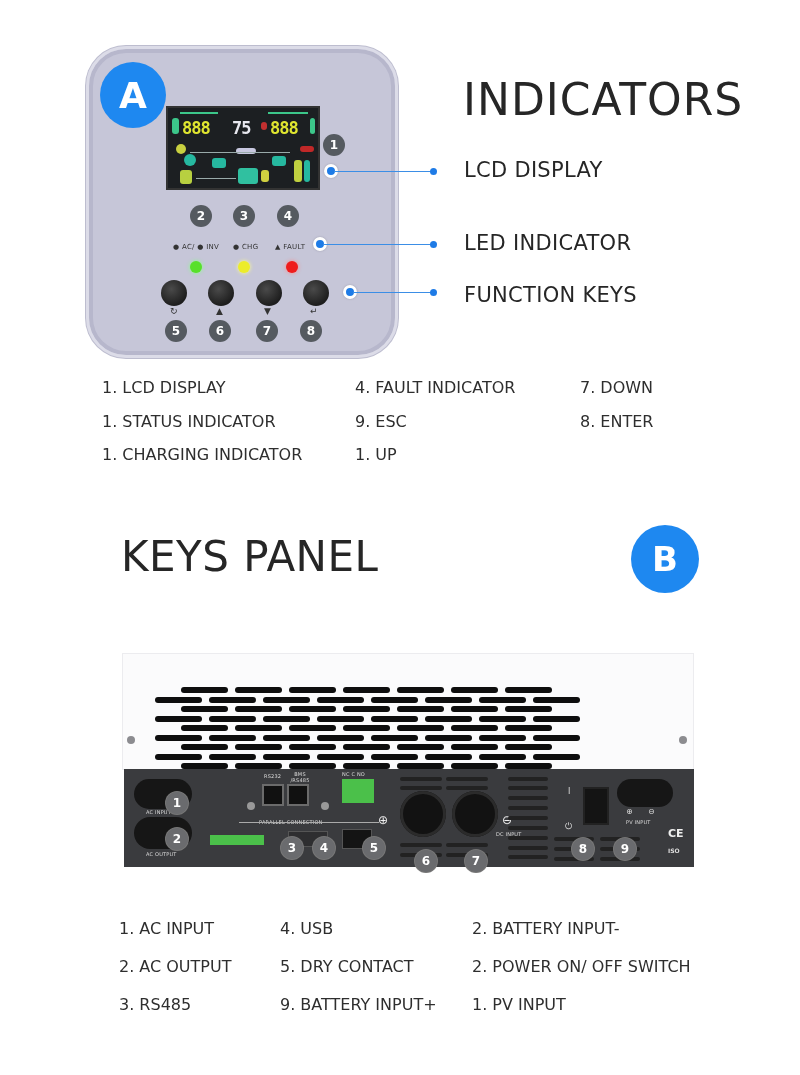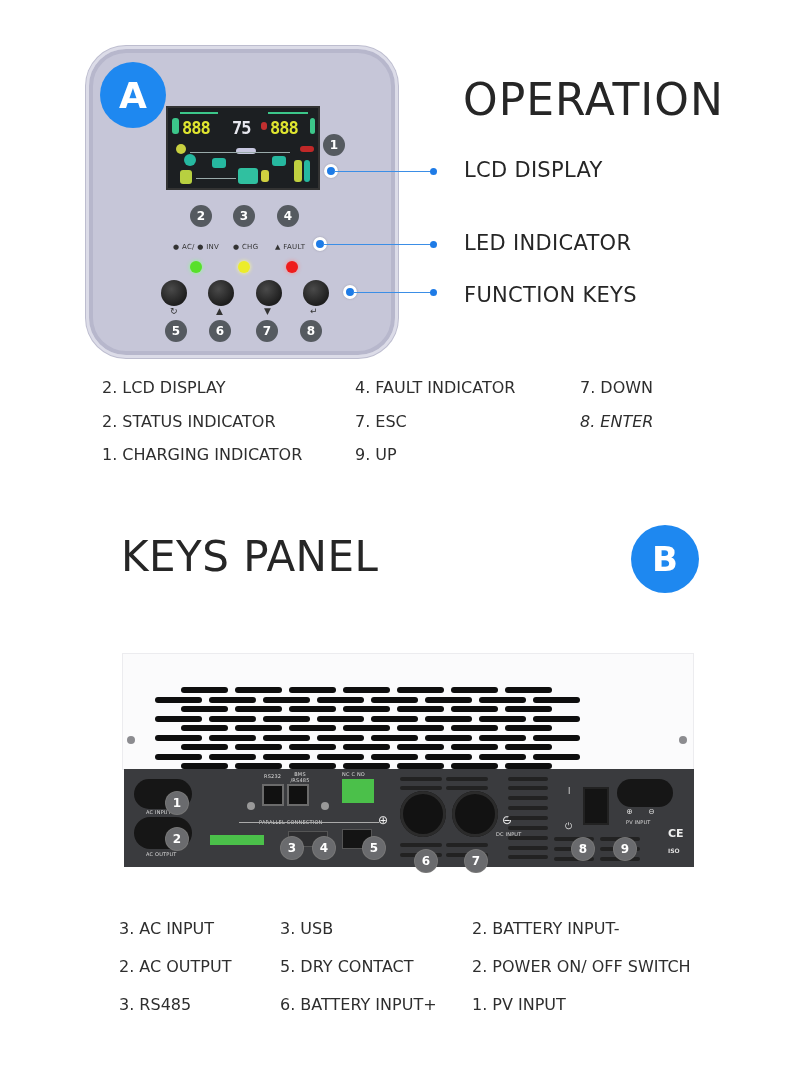--- a/index.html
+++ b/index.html
@@ -153,33 +153,33 @@
 <div class="pointer-end" style="left:430px;top:168px;"></div>
 
 <div class="pointer-dot" style="left:313px;top:237px;"></div>
 <div class="pointer-line" style="left:323px;top:244px;width:111px;"></div>
 <div class="pointer-end" style="left:430px;top:241px;"></div>
 
 <div class="pointer-dot" style="left:343px;top:285px;"></div>
 <div class="pointer-line" style="left:353px;top:292px;width:81px;"></div>
 <div class="pointer-end" style="left:430px;top:289px;"></div>
 
-<div class="op-title">OPERATION</div>
+<div class="op-title">INDICATORS</div>
 <div class="op-label" style="top:158px;">LCD DISPLAY</div>
 <div class="op-label" style="top:231px;">LED INDICATOR</div>
 <div class="op-label" style="top:283px;">FUNCTION KEYS</div>
 
-<div class="legend" style="left:102px;top:378px;">2.  LCD DISPLAY</div>
-<div class="legend" style="left:102px;top:412px;">2.  STATUS INDICATOR</div>
+<div class="legend" style="left:102px;top:378px;">1.  LCD DISPLAY</div>
+<div class="legend" style="left:102px;top:412px;">1.  STATUS INDICATOR</div>
 <div class="legend" style="left:102px;top:445px;">1.  CHARGING INDICATOR</div>
 <div class="legend" style="left:355px;top:378px;">4.  FAULT INDICATOR</div>
-<div class="legend" style="left:355px;top:412px;">7.  ESC</div>
-<div class="legend" style="left:355px;top:445px;">9.  UP</div>
+<div class="legend" style="left:355px;top:412px;">9.  ESC</div>
+<div class="legend" style="left:355px;top:445px;">1.  UP</div>
 <div class="legend" style="left:580px;top:378px;">7.  DOWN</div>
-<div class="legend" style="left:580px;top:412px;font-style:italic;">8.  ENTER</div>
+<div class="legend" style="left:580px;top:412px;">8.  ENTER</div>
 
 <div class="bp-title">KEYS PANEL</div>
 <div class="badge badge-b">B</div>
 
 <div class="rear-top">
   <div id="vents"></div>
   <div class="screw" style="left:4px;top:82px;"></div>
   <div class="screw" style="left:556px;top:82px;"></div>
 <div class="vent" style="left: 58px; top: 33px; width: 47px;"></div>
     <div class="vent" style="left: 112px; top: 33px; width: 47px;"></div>
@@ -319,21 +319,21 @@
 <div class="num-grey" style="left:166px;top:792px;">1</div>
 <div class="num-grey" style="left:166px;top:828px;">2</div>
 <div class="num-grey" style="left:281px;top:837px;">3</div>
 <div class="num-grey" style="left:313px;top:837px;">4</div>
 <div class="num-grey" style="left:363px;top:837px;">5</div>
 <div class="num-grey" style="left:415px;top:850px;">6</div>
 <div class="num-grey" style="left:465px;top:850px;">7</div>
 <div class="num-grey" style="left:572px;top:838px;">8</div>
 <div class="num-grey" style="left:614px;top:838px;">9</div>
 
-<div class="legend" style="left:119px;top:919px;">3.  AC INPUT</div>
+<div class="legend" style="left:119px;top:919px;">1.  AC INPUT</div>
 <div class="legend" style="left:119px;top:957px;">2.  AC OUTPUT</div>
 <div class="legend" style="left:119px;top:995px;">3.  RS485</div>
-<div class="legend" style="left:280px;top:919px;">3.  USB</div>
+<div class="legend" style="left:280px;top:919px;">4.  USB</div>
 <div class="legend" style="left:280px;top:957px;">5.  DRY CONTACT</div>
-<div class="legend" style="left:280px;top:995px;">6.  BATTERY INPUT+</div>
+<div class="legend" style="left:280px;top:995px;">9.  BATTERY INPUT+</div>
 <div class="legend" style="left:472px;top:919px;">2.  BATTERY INPUT-</div>
 <div class="legend" style="left:472px;top:957px;">2.  POWER ON/ OFF SWITCH</div>
 <div class="legend" style="left:472px;top:995px;">1.  PV INPUT</div>
 
 </body></html>

